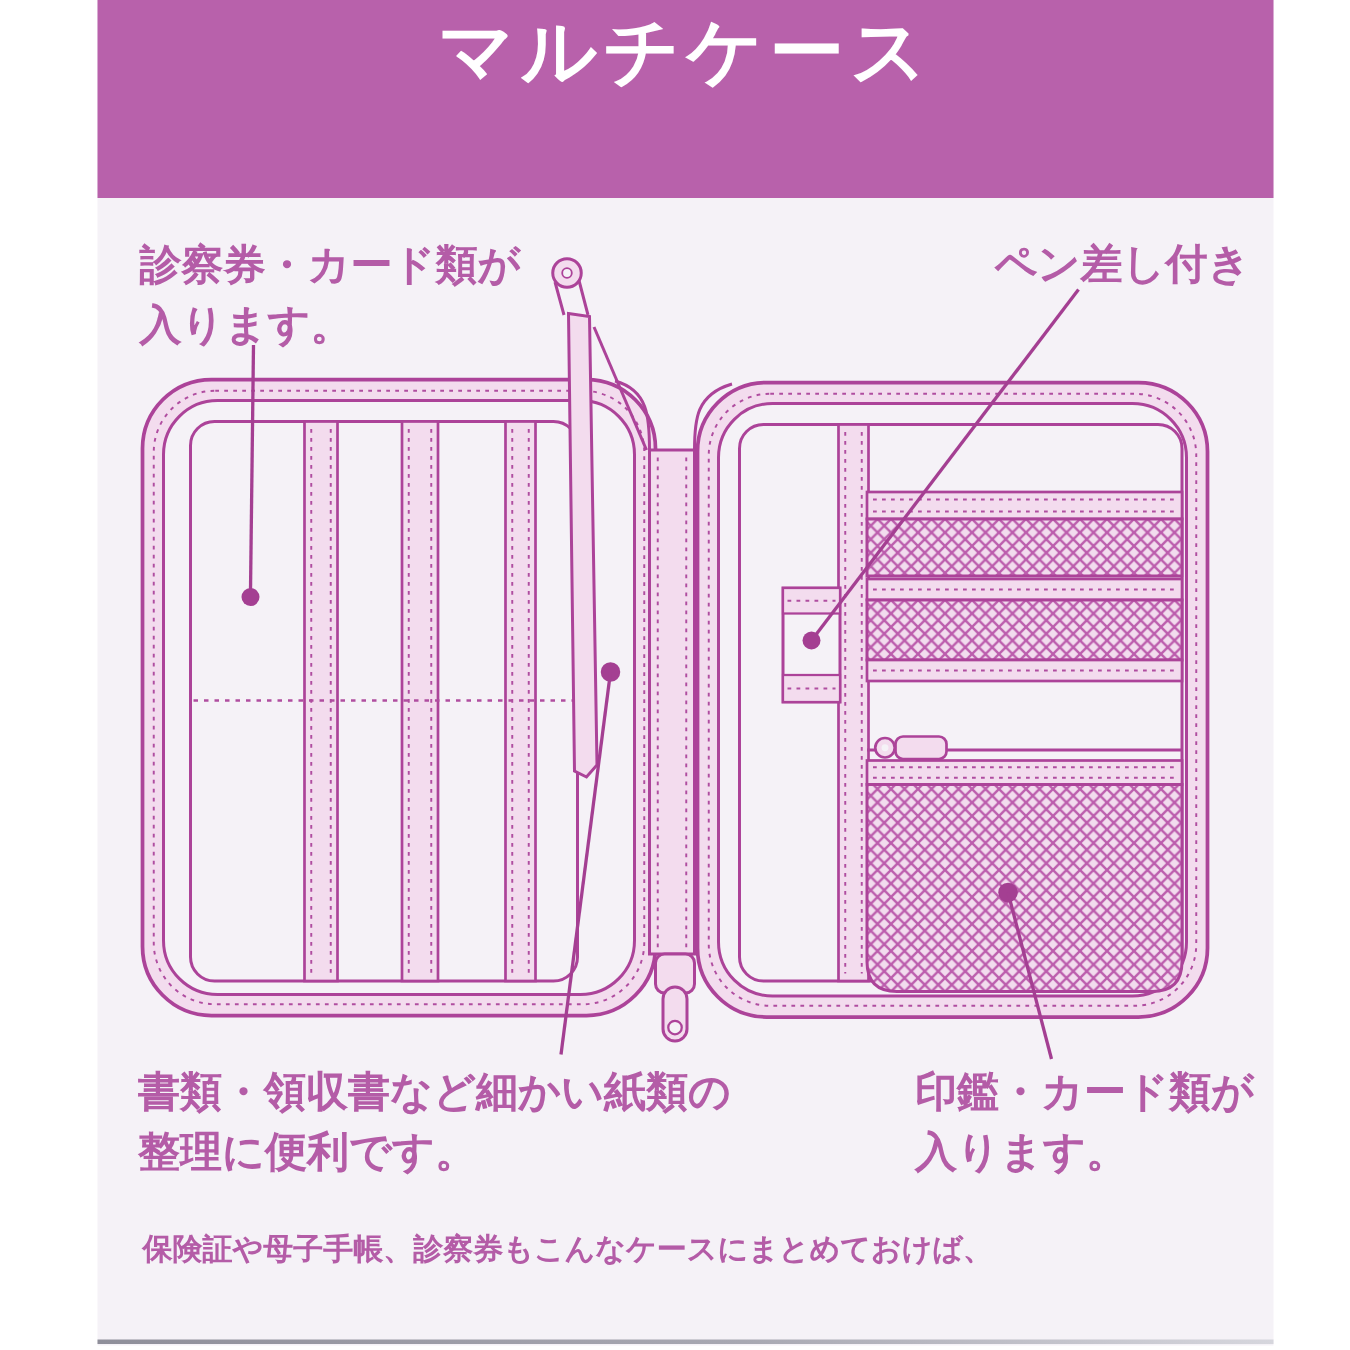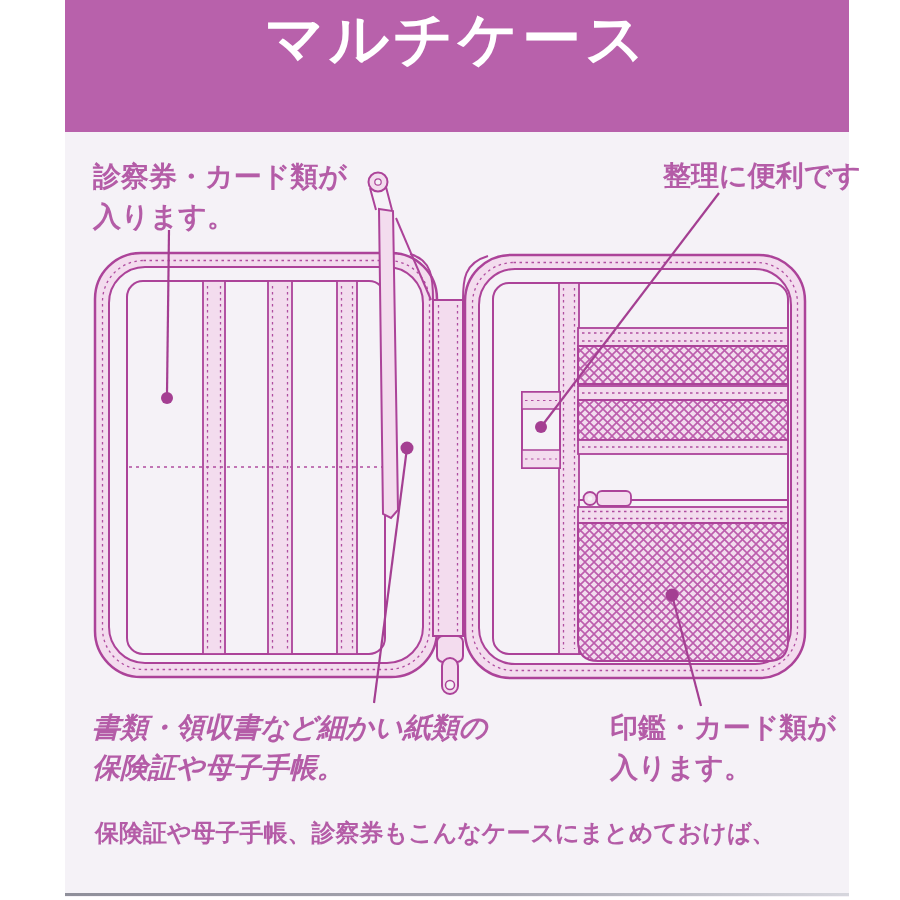--- a/index.html
+++ b/index.html
@@ -9,24 +9,24 @@
     --header:#b861ab;
     --txt:#b45ca7;
   }
   html,body{margin:0;padding:0;}
   body{width:900px;height:900px;background:#ffffff;overflow:hidden;
        font-family:"Liberation Sans","DejaVu Sans",sans-serif;}
   .stage{position:relative;width:900px;height:900px;background:#ffffff;}
   .card{position:absolute;left:65px;top:0;width:784px;height:897px;background:var(--cardbg);}
   .header-band{position:absolute;left:65px;top:0;width:784px;height:132px;background:var(--header);}
   .title{position:absolute;left:0;top:6px;width:100%;text-align:center;
-         color:#ffffff;font-size:59px;font-weight:bold;letter-spacing:4px;line-height:1.15;}
+         color:#ffffff;font-size:50px;font-weight:bold;letter-spacing:4px;line-height:1.15;}
   .note{position:absolute;color:var(--txt);font-size:28px;font-weight:bold;line-height:40px;white-space:nowrap;}
   .note div{white-space:nowrap;}
-  .footer{position:absolute;left:95px;top:814px;color:var(--txt);font-size:24px;
+  .footer{position:absolute;left:95px;top:814px;color:var(--txt);font-size:20px;
           font-weight:bold;line-height:38px;white-space:nowrap;}
   .diagram{position:absolute;left:0;top:130px;width:900px;height:580px;}
   .shadow-line{position:absolute;left:65px;top:893px;width:784px;height:3px;
       background:linear-gradient(to right,#8f8f9a 0%,#a8a8b2 55%,#d6d6dd 100%);}
 </style>
 </head>
 <body>
 
 <div class="stage">
 
@@ -153,26 +153,26 @@
       </g>
     </g>
   </svg>
 
   <div class="note" style="left:93px;top:157px;">
     <div>診察券・カード類が</div>
     <div>入ります。</div>
   </div>
 
   <div class="note" style="left:663px;top:156px;">
-    <div>整理に便利です</div>
+    <div>ペン差し付き</div>
   </div>
 
-  <div class="note" style="left:92px;top:708px;font-style:italic;">
+  <div class="note" style="left:92px;top:708px;">
     <div>書類・領収書など細かい紙類の</div>
-    <div>保険証や母子手帳。</div>
+    <div>整理に便利です。</div>
   </div>
 
   <div class="note" style="left:610px;top:708px;">
     <div>印鑑・カード類が</div>
     <div>入ります。</div>
   </div>
 
   <div class="footer">
     <div>保険証や母子手帳、診察券もこんなケースにまとめておけば、</div>
   </div>

